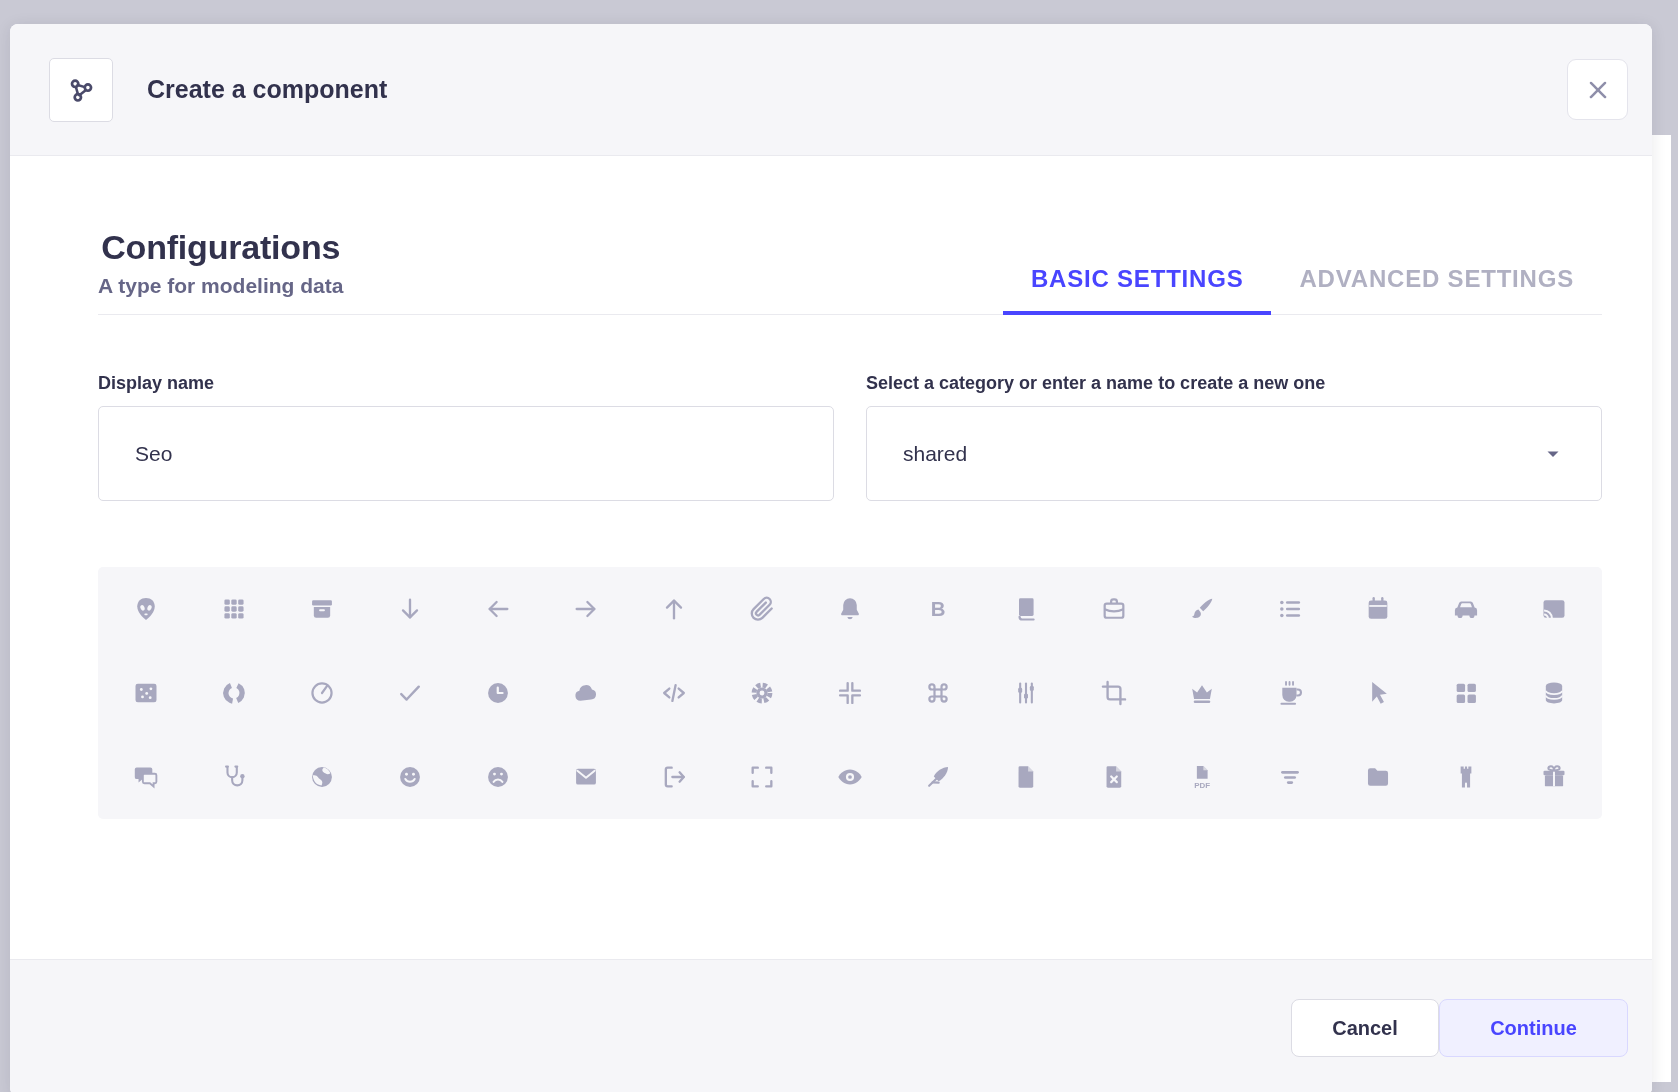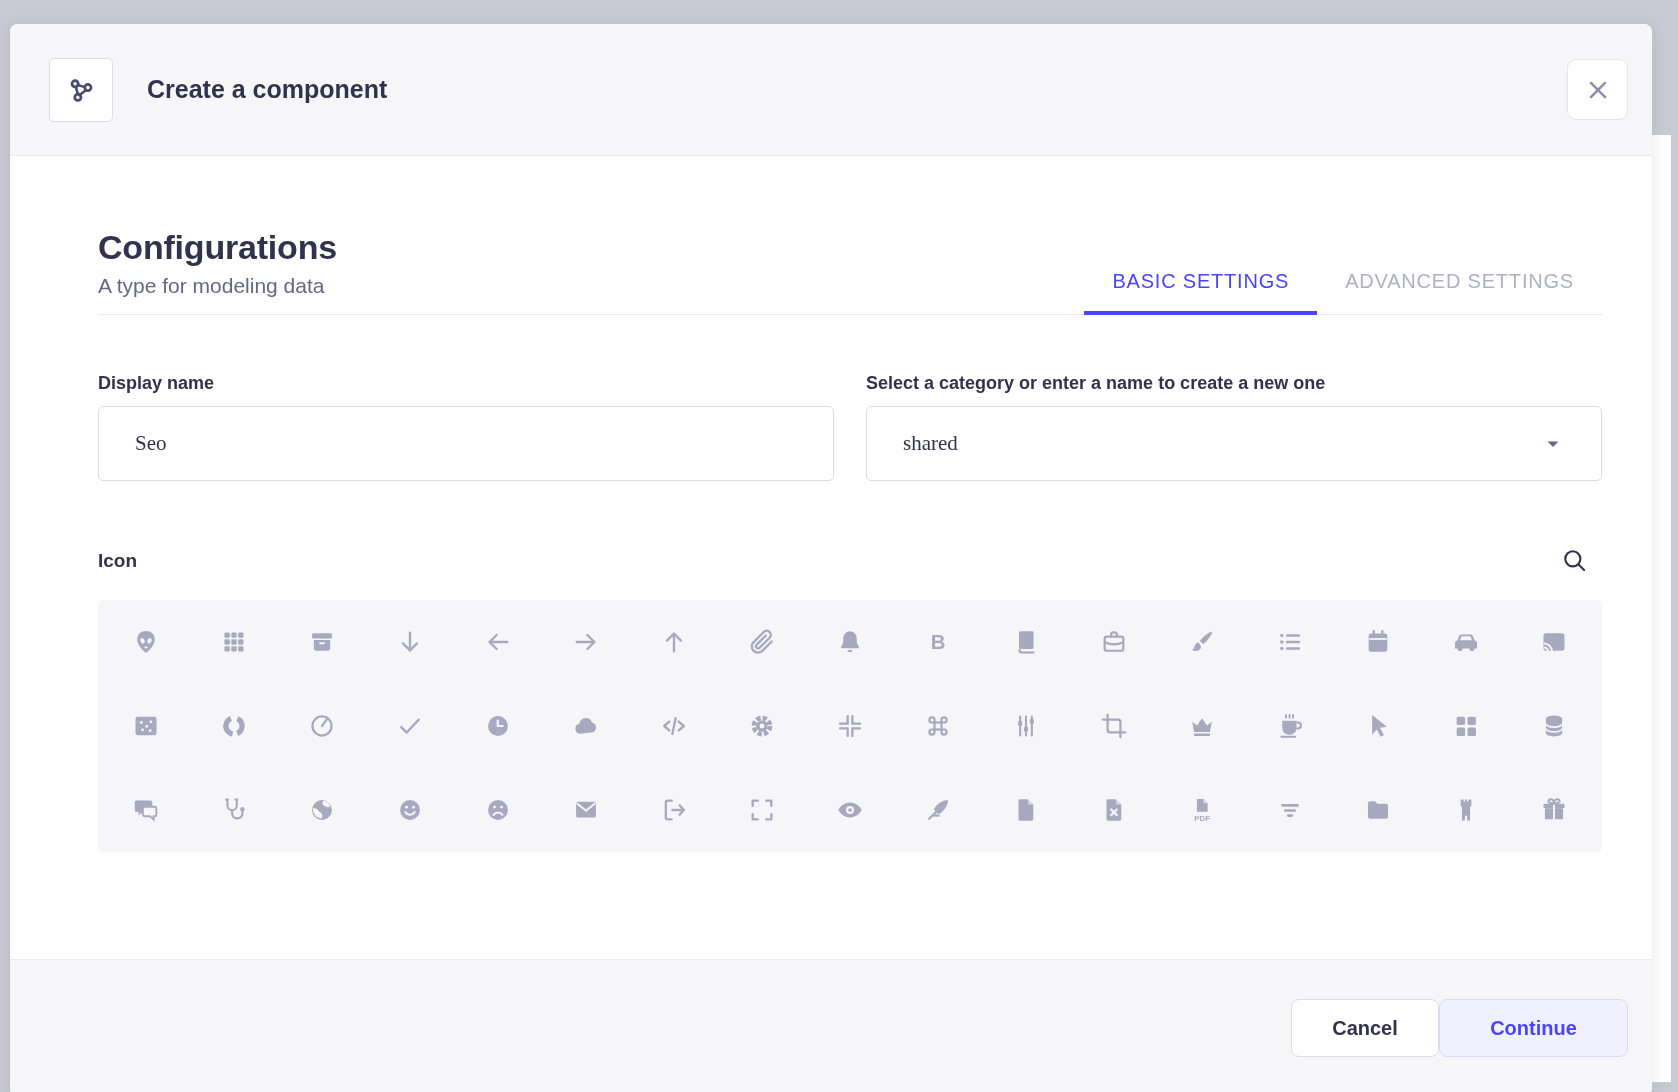--- a/index.html
+++ b/index.html
@@ -35,34 +35,34 @@
     display:flex;align-items:center;justify-content:center;cursor:pointer;
   }
   
   .modal-body{flex:1;padding:72px 50px 0 88px;overflow:hidden;}
   .section-head{
     display:flex;justify-content:space-between;align-items:flex-end;
     border-bottom:1px solid var(--divider);
   }
   .section-titles{padding-bottom:16px;}
   .section-title{font-size:34px;font-weight:700;letter-spacing:-.2px;text-align:center;}
-  .section-subtitle{font-size:21px;color:var(--muted);margin-top:7px;}
+  .section-subtitle{font-size:21px;color:var(--muted);margin-top:7px;font-weight:bold;}
   .tabs{display:flex;}
   .tab{
-    font-size:20px;font-weight:400;letter-spacing:.8px;padding:14px 28px 18px;
+    font-size:24px;font-weight:700;letter-spacing:.8px;padding:14px 28px 18px;
     color:var(--inactive-tab);border-bottom:4px solid transparent;margin-bottom:-1px;cursor:pointer;
     white-space:nowrap;
   }
   .tab.active{color:var(--primary);border-bottom-color:var(--primary);}
   .form-row{display:flex;gap:32px;margin-top:58px;}
   .field{flex:1;min-width:0;}
   .field-label{font-size:18px;font-weight:700;margin-bottom:12px;}
   .text-input,.select{
-    width:100%;height:75px;border:1px solid var(--border);border-radius:5px;background:#fff;
-    font-size:21px;color:var(--text);padding:0 36px;font-family:Liberation Serif, serif;
+    width:100%;height:95px;border:1px solid var(--border);border-radius:5px;background:#fff;
+    font-size:21px;color:var(--text);padding:0 36px;font-family:Liberation Sans, sans-serif;
   }
   .select{display:flex;align-items:center;justify-content:space-between;cursor:pointer;}
   .icon-section{margin-top:66px;}
   .icon-head{display:flex;align-items:center;justify-content:space-between;padding-right:14px;}
   .icon-label{font-size:19px;font-weight:700;}
   .search-btn{cursor:pointer;display:flex;align-items:center;}
   .icon-grid{
     margin-top:26px;background:var(--panel);border-radius:5px;
     display:grid;grid-template-columns:repeat(17,1fr);row-gap:56px;
     padding:28px 4px;justify-items:center;
@@ -138,29 +138,20 @@
         <div class="select">
           <span>shared</span>
           <svg viewBox="0 0 24 24" width="24" height="24">
             <path d="M6.5 9.5l5.5 5.5 5.5-5.5z" fill="#666687"></path>
           </svg>
         </div>
       </div>
     </div>
 
     <div class="icon-section">
-      <div class="icon-head">
-        <div class="icon-label">Icon</div>
-        <div class="search-btn">
-          <svg viewBox="0 0 24 24" width="27" height="27">
-            <circle cx="10.5" cy="10.5" r="6.7" fill="none" stroke="#32324d" stroke-width="1.9"></circle>
-            <path d="M15.6 15.6L20.5 20.5" stroke="#32324d" stroke-width="1.9" stroke-linecap="round"></path>
-          </svg>
-        </div>
-      </div>
       <div class="icon-grid">
           <span class="icon-cell">
             <svg viewBox="0 0 24 24" width="28" height="28">
               <path fill="currentColor" d="M12 2.5c-4.3 0-7.5 3-7.5 7.2 0 5 4.4 9.3 7.5 11.8 3.1-2.5 7.5-6.8 7.5-11.8 0-4.2-3.2-7.2-7.5-7.2z"></path>
               <ellipse cx="9" cy="11" rx="1.7" ry="2.5" fill="var(--panel)" transform="rotate(-22 9 11)"></ellipse>
               <ellipse cx="15" cy="11" rx="1.7" ry="2.5" fill="var(--panel)" transform="rotate(22 15 11)"></ellipse>
               <rect x="10.6" y="15.8" width="2.8" height="1.5" rx=".75" fill="var(--panel)"></rect>
             </svg>
           </span>
           <span class="icon-cell">

